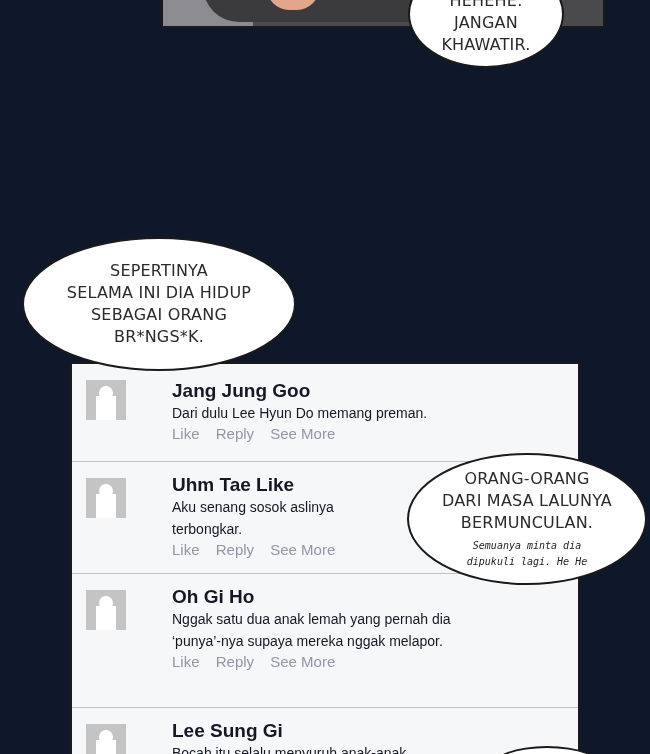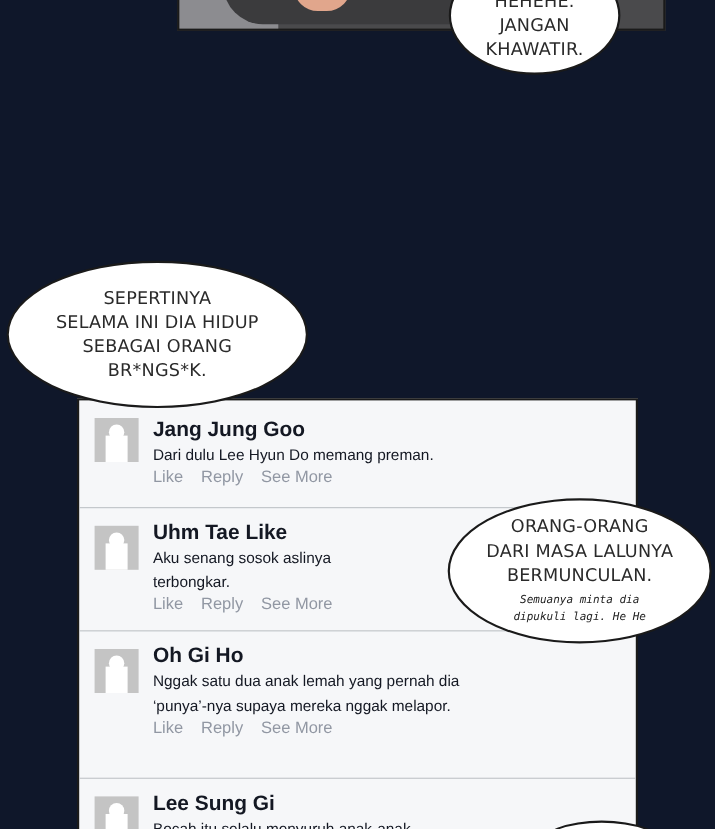--- a/index.html
+++ b/index.html
@@ -42,36 +42,36 @@
       font-family: "DejaVu Sans", sans-serif;
       color: #2a2a2a;
       z-index: 5;
     }
     .bubble .line { display:block; font-size: 16px; line-height: 22px; letter-spacing: 0.2px; }
     .bubble .small {
       display:block; font-family: "DejaVu Sans Mono", monospace; font-size: 10px; line-height: 16px;
       font-style: italic; color:#222; margin-top: 4px;
     }
     .bubble-top { left: 408px; top: -40px; width: 156px; height: 108px; justify-content: flex-end; padding-bottom: 10px; box-sizing: border-box; }
-    .bubble-left { left: 6px; top: 237px; width: 270px; height: 130px; }
+    .bubble-left { left: 22px; top: 237px; width: 270px; height: 130px; }
     .bubble-right { left: 407px; top: 453px; width: 236px; height: 128px; }
     .bubble-bottom { left: 490px; top: 746px; width: 110px; height: 40px; }
 
     
     .comment-panel {
       position: absolute; left: 70px; top: 362px; width: 510px; height: 420px;
       background: #f6f7f9;
       border: 2px solid #1a1a1a;
       box-sizing: border-box;
       z-index: 2;
     }
     .comment {
       position: relative;
       border-bottom: 1px solid #bfc2c7;
-      padding: 12px 10px 8px 67px;
+      padding: 12px 10px 8px 100px;
       box-sizing: border-box;
     }
     .comment .avatar {
       position: absolute; left: 14px; top: 16px; width: 40px; height: 40px;
       background: #c4c4c4; overflow: hidden;
     }
     .comment .avatar .head {
       position: absolute; left: 13px; top: 6px; width: 14px; height: 14px; background:#fff; border-radius:50%;
     }
     .comment .avatar .body {

